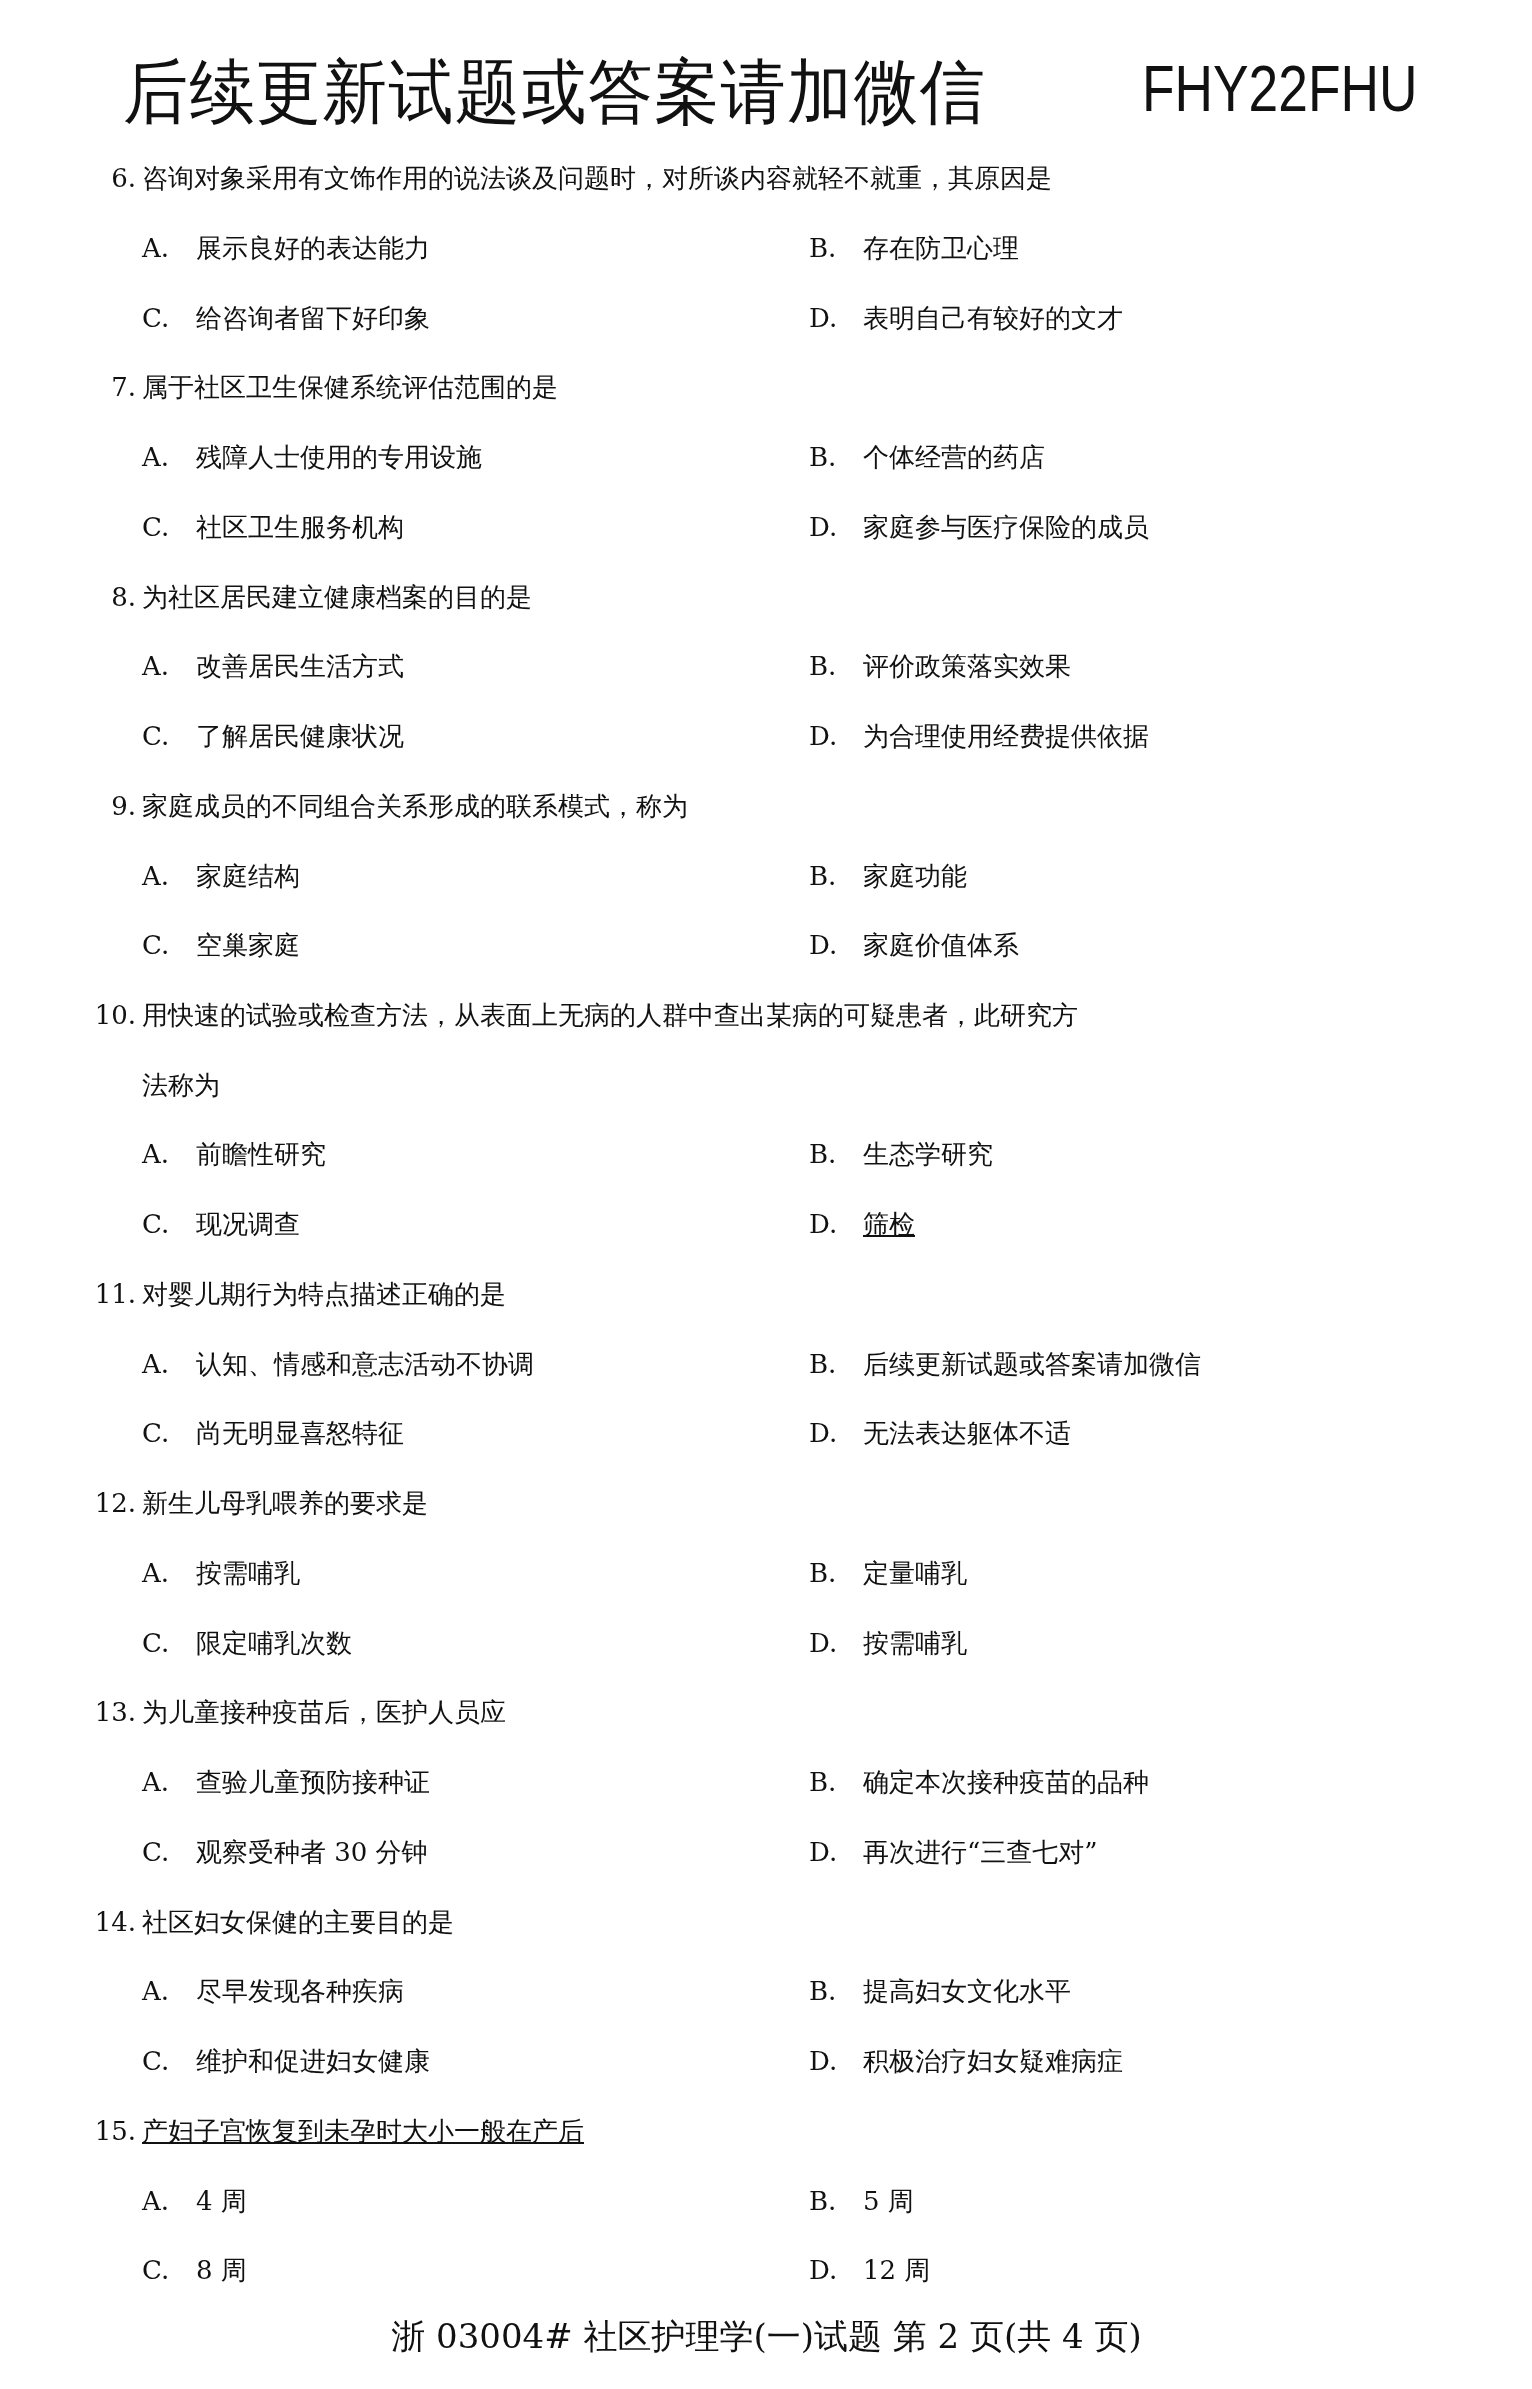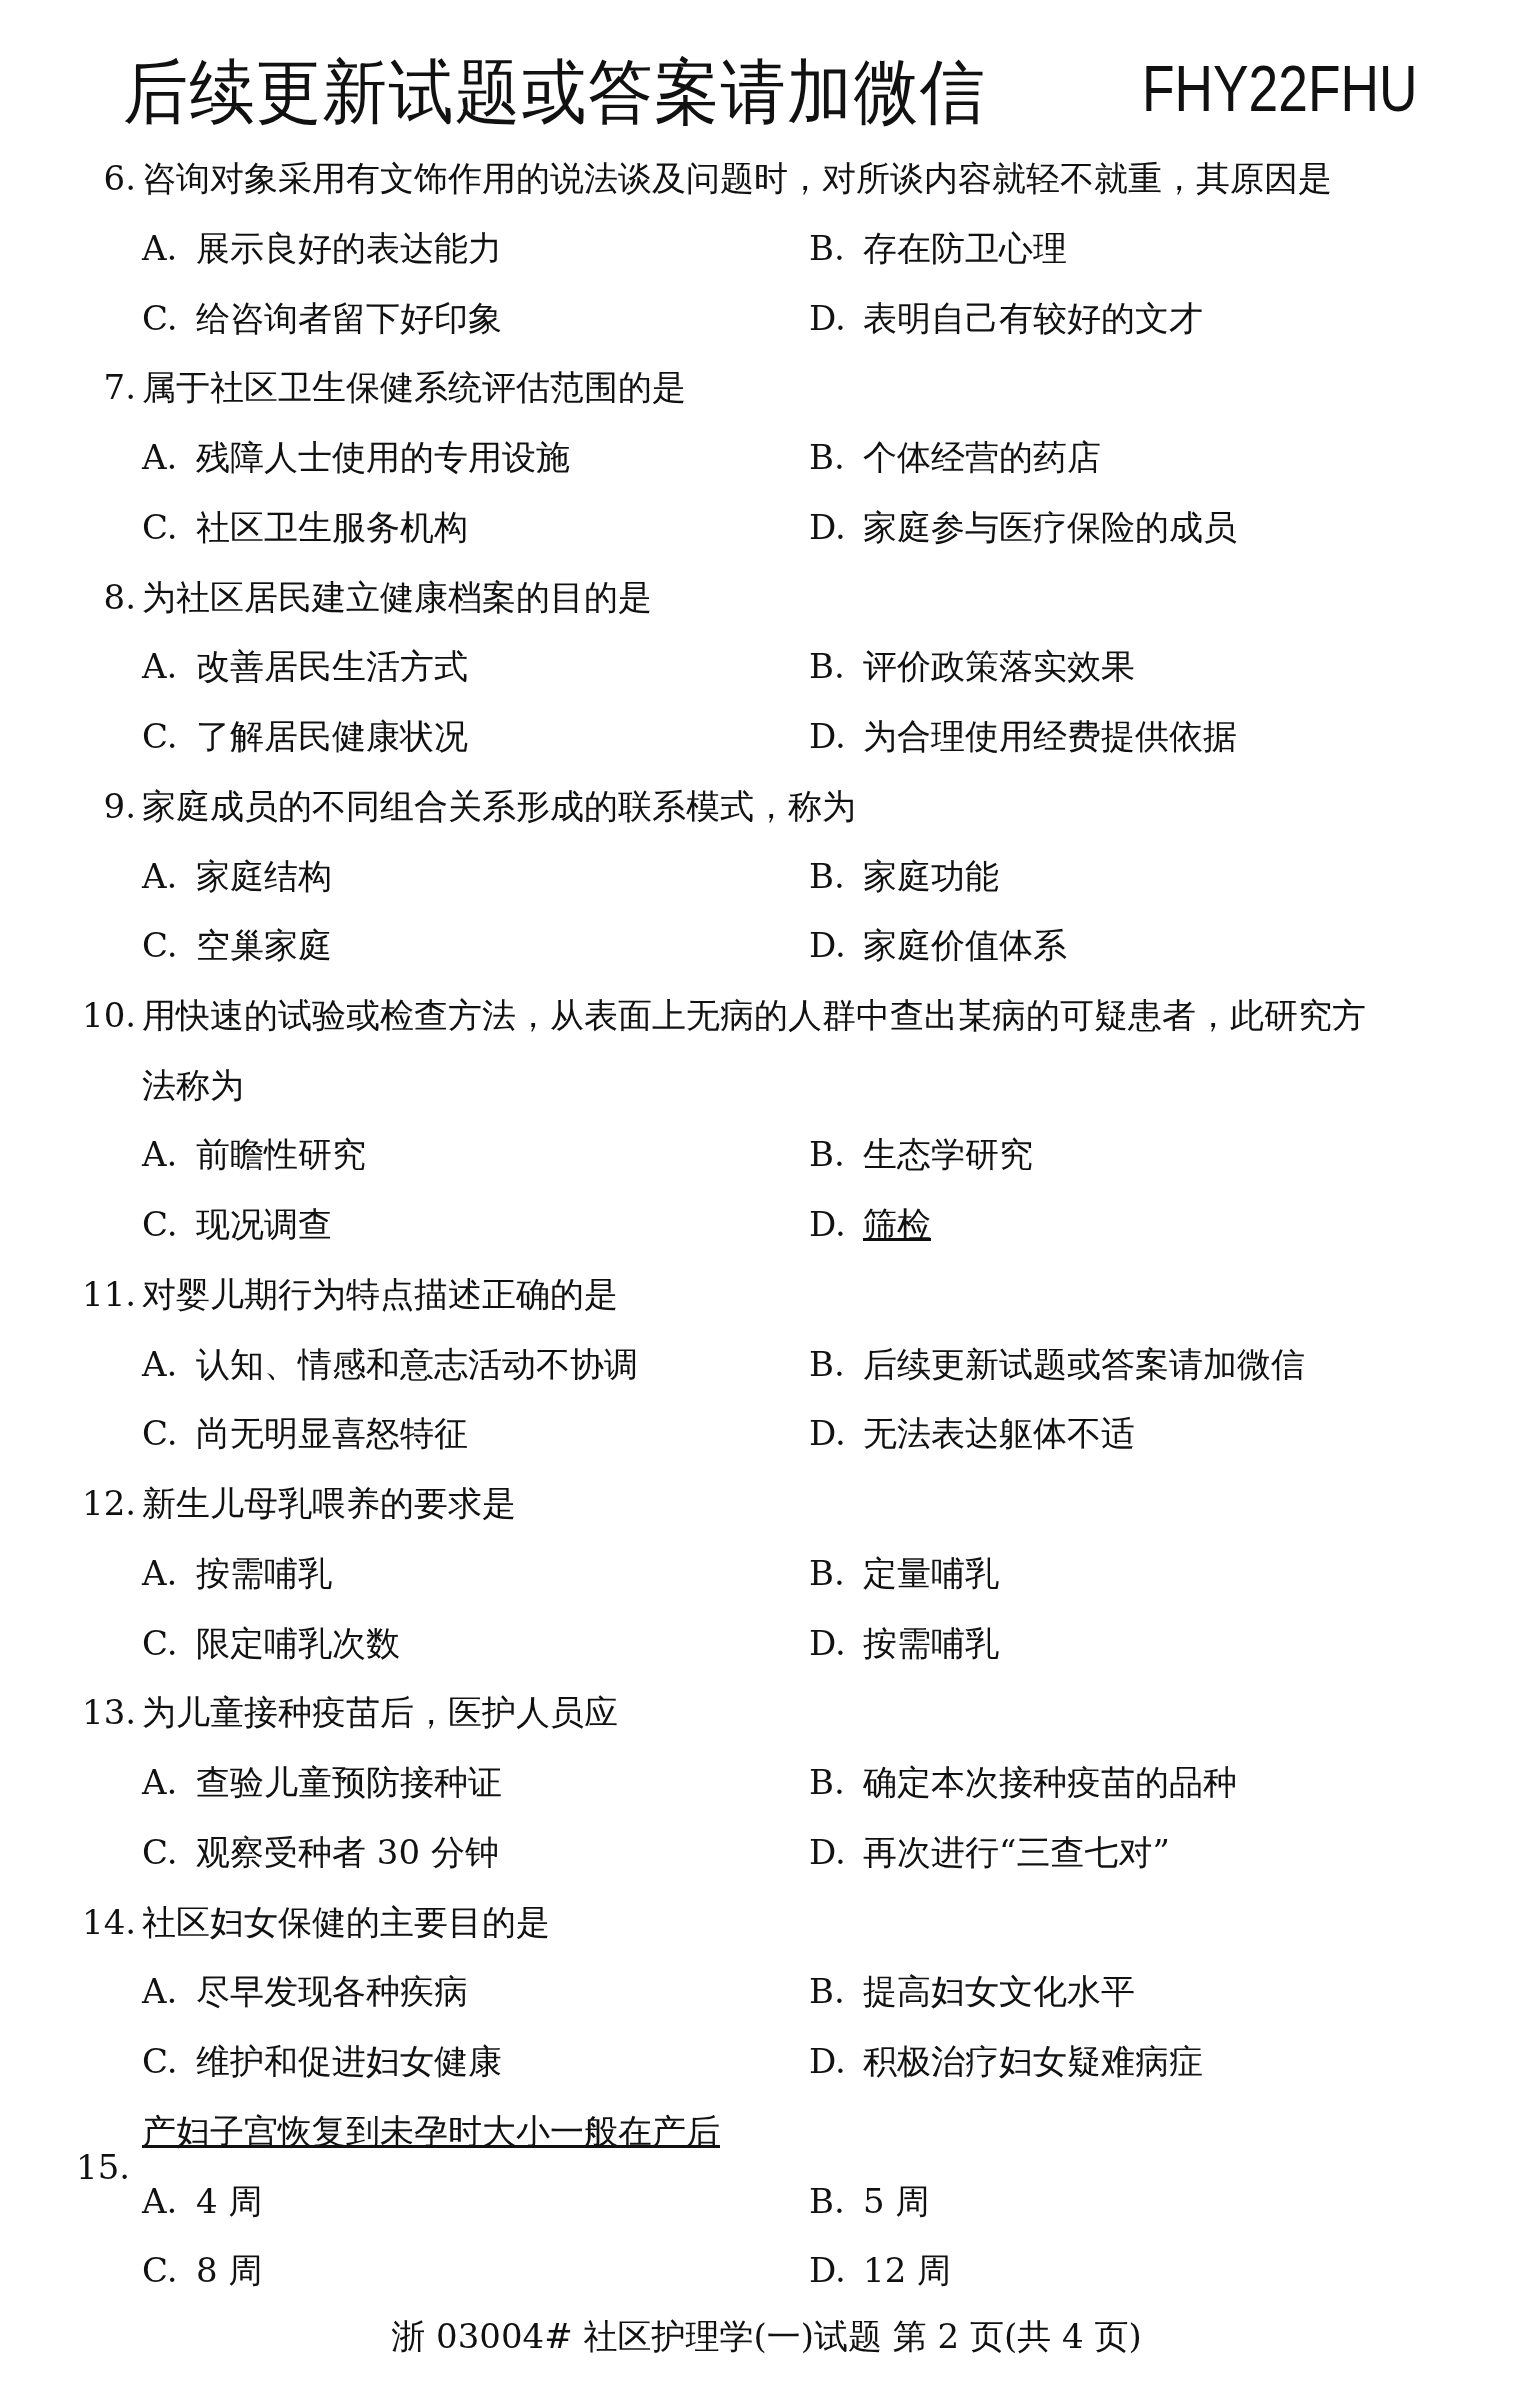--- a/index.html
+++ b/index.html
@@ -4,21 +4,21 @@
 <style>
   html, body { margin: 0; padding: 0; background: #ffffff; }
   body { width: 1533px; height: 2389px; position: relative; overflow: hidden;
          font-family: "DejaVu Serif", "Liberation Serif", serif; color: #111; }
   .header { position: absolute; top: 48px; left: 123px; width: 1349px; height: 82px;
             font-size: 65px; line-height: 82px; white-space: nowrap; }
   .header .cn { position: absolute; left: 0; top: 0; transform: scaleY(1.08); transform-origin: top left;
                 font-family: "DejaVu Sans", sans-serif; font-weight: 300; letter-spacing: 1.4px; }
   .header .code { position: absolute; left: 1019px; top: 0; font-family: "Liberation Sans", sans-serif;
                   font-size: 65px; transform: scaleX(0.82); transform-origin: top left; }
-  .line { position: absolute; font-size: 34px; line-height: 41px; white-space: nowrap; }
+  .line { position: absolute; font-size: 26px; line-height: 41px; white-space: nowrap; }
   .qnum { position: absolute; text-align: right; width: 54px; }
   .qtext { position: absolute; }
   .opt-label { display: inline-block; width: 54px; }
   .footer { position: absolute; top: 2316px; left: 0; width: 1533px; text-align: center;
             font-size: 34px; line-height: 41px; }
 </style>
 </head>
 <body>
 
 <div class="header">
@@ -96,21 +96,21 @@
     <div class="line" style="top: 1832px; left: 809px;"><span class="opt-label">D.</span><span>再次进行“三查七对”</span></div>
     <div class="line" style="top: 1902px; left: 0px;">
       <span class="qnum" style="left: 82px;">14.</span>
       <span class="qtext" style="left: 142px;">社区妇女保健的主要目的是</span>
     </div>
     <div class="line" style="top: 1971px; left: 142px;"><span class="opt-label">A.</span><span>尽早发现各种疾病</span></div>
     <div class="line" style="top: 1971px; left: 809px;"><span class="opt-label">B.</span><span>提高妇女文化水平</span></div>
     <div class="line" style="top: 2041px; left: 142px;"><span class="opt-label">C.</span><span>维护和促进妇女健康</span></div>
     <div class="line" style="top: 2041px; left: 809px;"><span class="opt-label">D.</span><span>积极治疗妇女疑难病症</span></div>
     <div class="line" style="top: 2111px; left: 0px;">
-      <span class="qnum" style="left: 76px; margin-top: 36px;">15.</span>
+      <span class="qnum" style="left: 82px;">15.</span>
       <span class="qtext" style="left: 142px; text-decoration: underline;">产妇子宫恢复到未孕时大小一般在产后</span>
     </div>
     <div class="line" style="top: 2181px; left: 142px;"><span class="opt-label">A.</span><span>4 周</span></div>
     <div class="line" style="top: 2181px; left: 809px;"><span class="opt-label">B.</span><span>5 周</span></div>
     <div class="line" style="top: 2250px; left: 142px;"><span class="opt-label">C.</span><span>8 周</span></div>
     <div class="line" style="top: 2250px; left: 809px;"><span class="opt-label">D.</span><span>12 周</span></div>
   </div>
 
 <div class="footer">浙 03004# 社区护理学(一)试题 第 2 页(共 4 页)</div>
 

